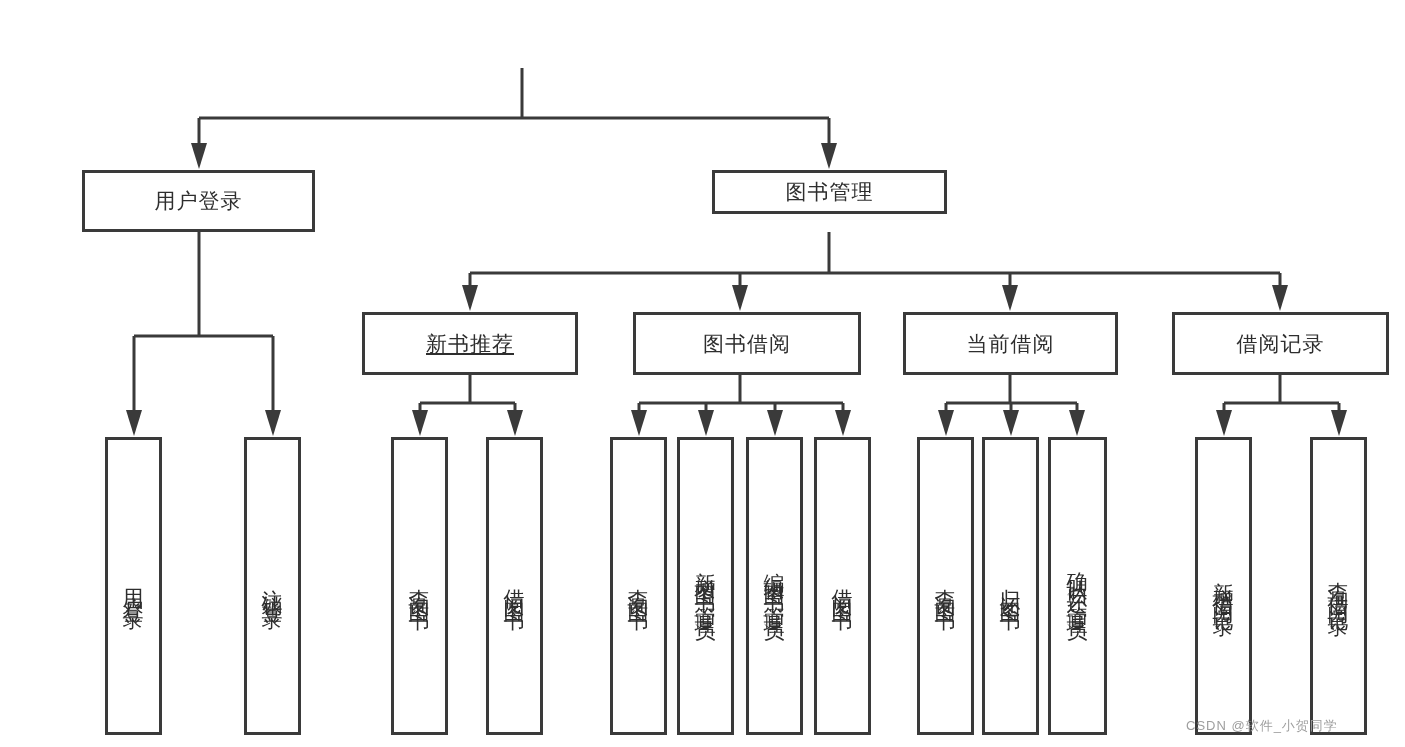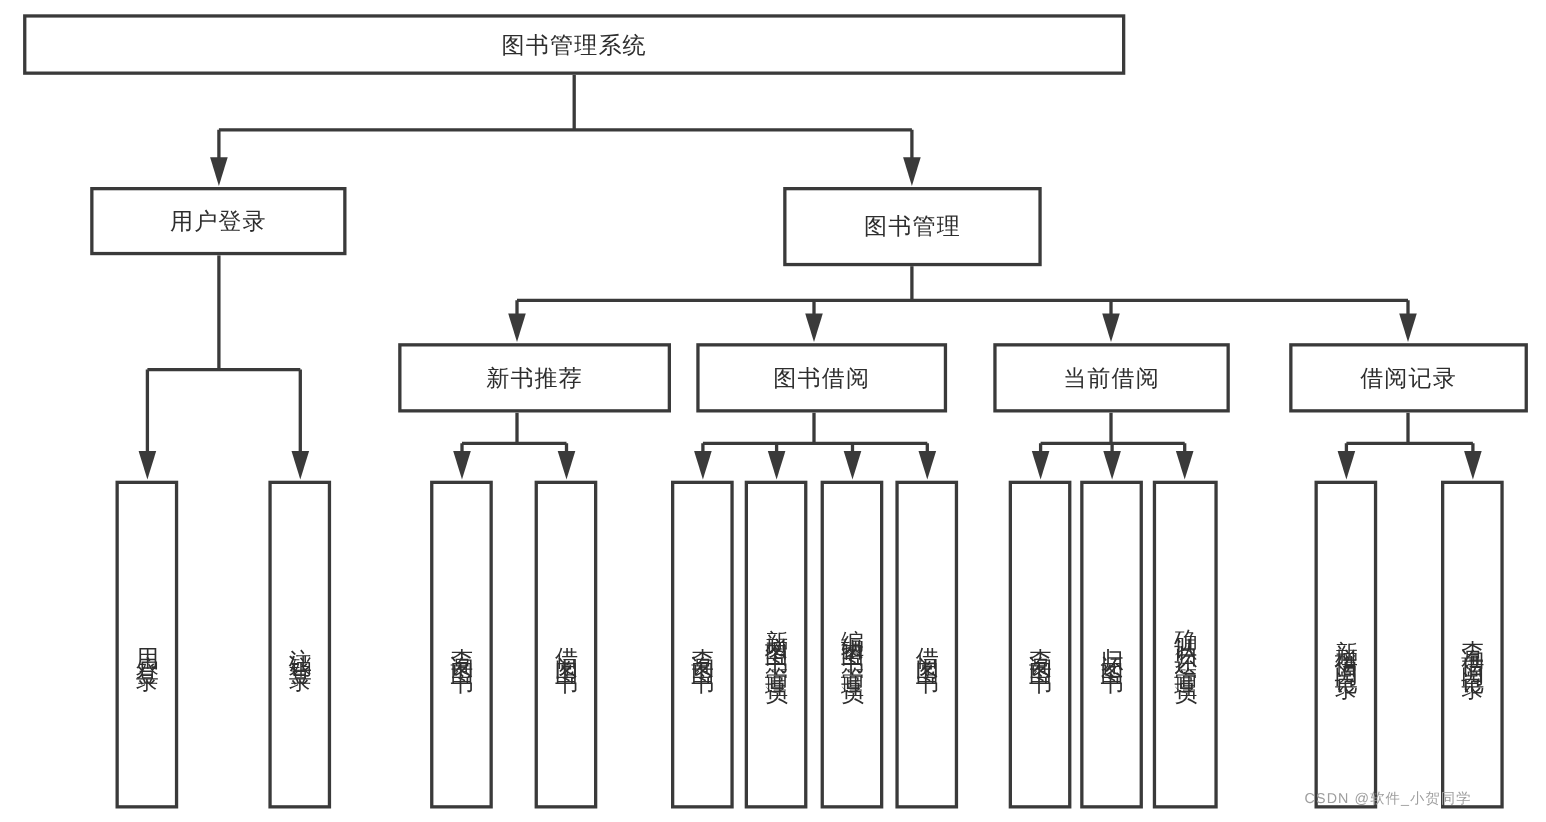--- a/index.html
+++ b/index.html
@@ -45,22 +45,22 @@
     left:1186px;top:717px;
     font-size:13px;
     letter-spacing:1px;
     color:var(--watermark);
     z-index:5;
     white-space:nowrap;
   }
   
   .n-root{left:21px;top:13px;width:1002px;height:55px;}
   .n-user-login{left:82px;top:170px;width:233px;height:62px;}
-  .n-book-mgmt{left:712px;top:170px;width:235px;height:72px;}
-  .n-new-book{left:362px;top:312px;width:248px;height:63px;}
+  .n-book-mgmt{left:712px;top:170px;width:235px;height:44px;}
+  .n-new-book{left:362px;top:312px;width:216px;height:63px;text-decoration:underline;}
   .n-book-borrow{left:633px;top:312px;width:228px;height:63px;}
   .n-cur-borrow{left:903px;top:312px;width:215px;height:63px;}
   .n-borrow-rec{left:1172px;top:312px;width:217px;height:63px;}
   
   .vbox{top:437px;height:298px;width:57px;}
   .l1{left:105px;} .l2{left:244px;}
   .l3{left:391px;} .l4{left:486px;}
   .l5{left:610px;} .l6{left:677px;} .l7{left:746px;} .l8{left:814px;}
   .l9{left:917px;} .l10{left:982px;} .l11{left:1048px;width:59px;}
   .l12{left:1195px;} .l13{left:1310px;}
@@ -106,23 +106,20 @@
       <polygon points="1003,410 1019,410 1011,436"></polygon>
       <polygon points="1069,410 1085,410 1077,436"></polygon>
     </g>
     <g>
       <path d="M1280,375 V403 M1224,403 H1339 M1224,403 V412 M1339,403 V412"></path>
       <polygon points="1216,410 1232,410 1224,436"></polygon>
       <polygon points="1331,410 1347,410 1339,436"></polygon>
     </g>
   </svg>
 
-  <div class="box hbox n-root">
-    <span>图书管理系统</span>
-  </div>
 
   <div class="box hbox n-user-login">
     <span>用户登录</span>
   </div>
   <div class="box hbox n-book-mgmt">
     <span>图书管理</span>
   </div>
 
   <div class="box hbox n-new-book">
     <span>新书推荐</span>

